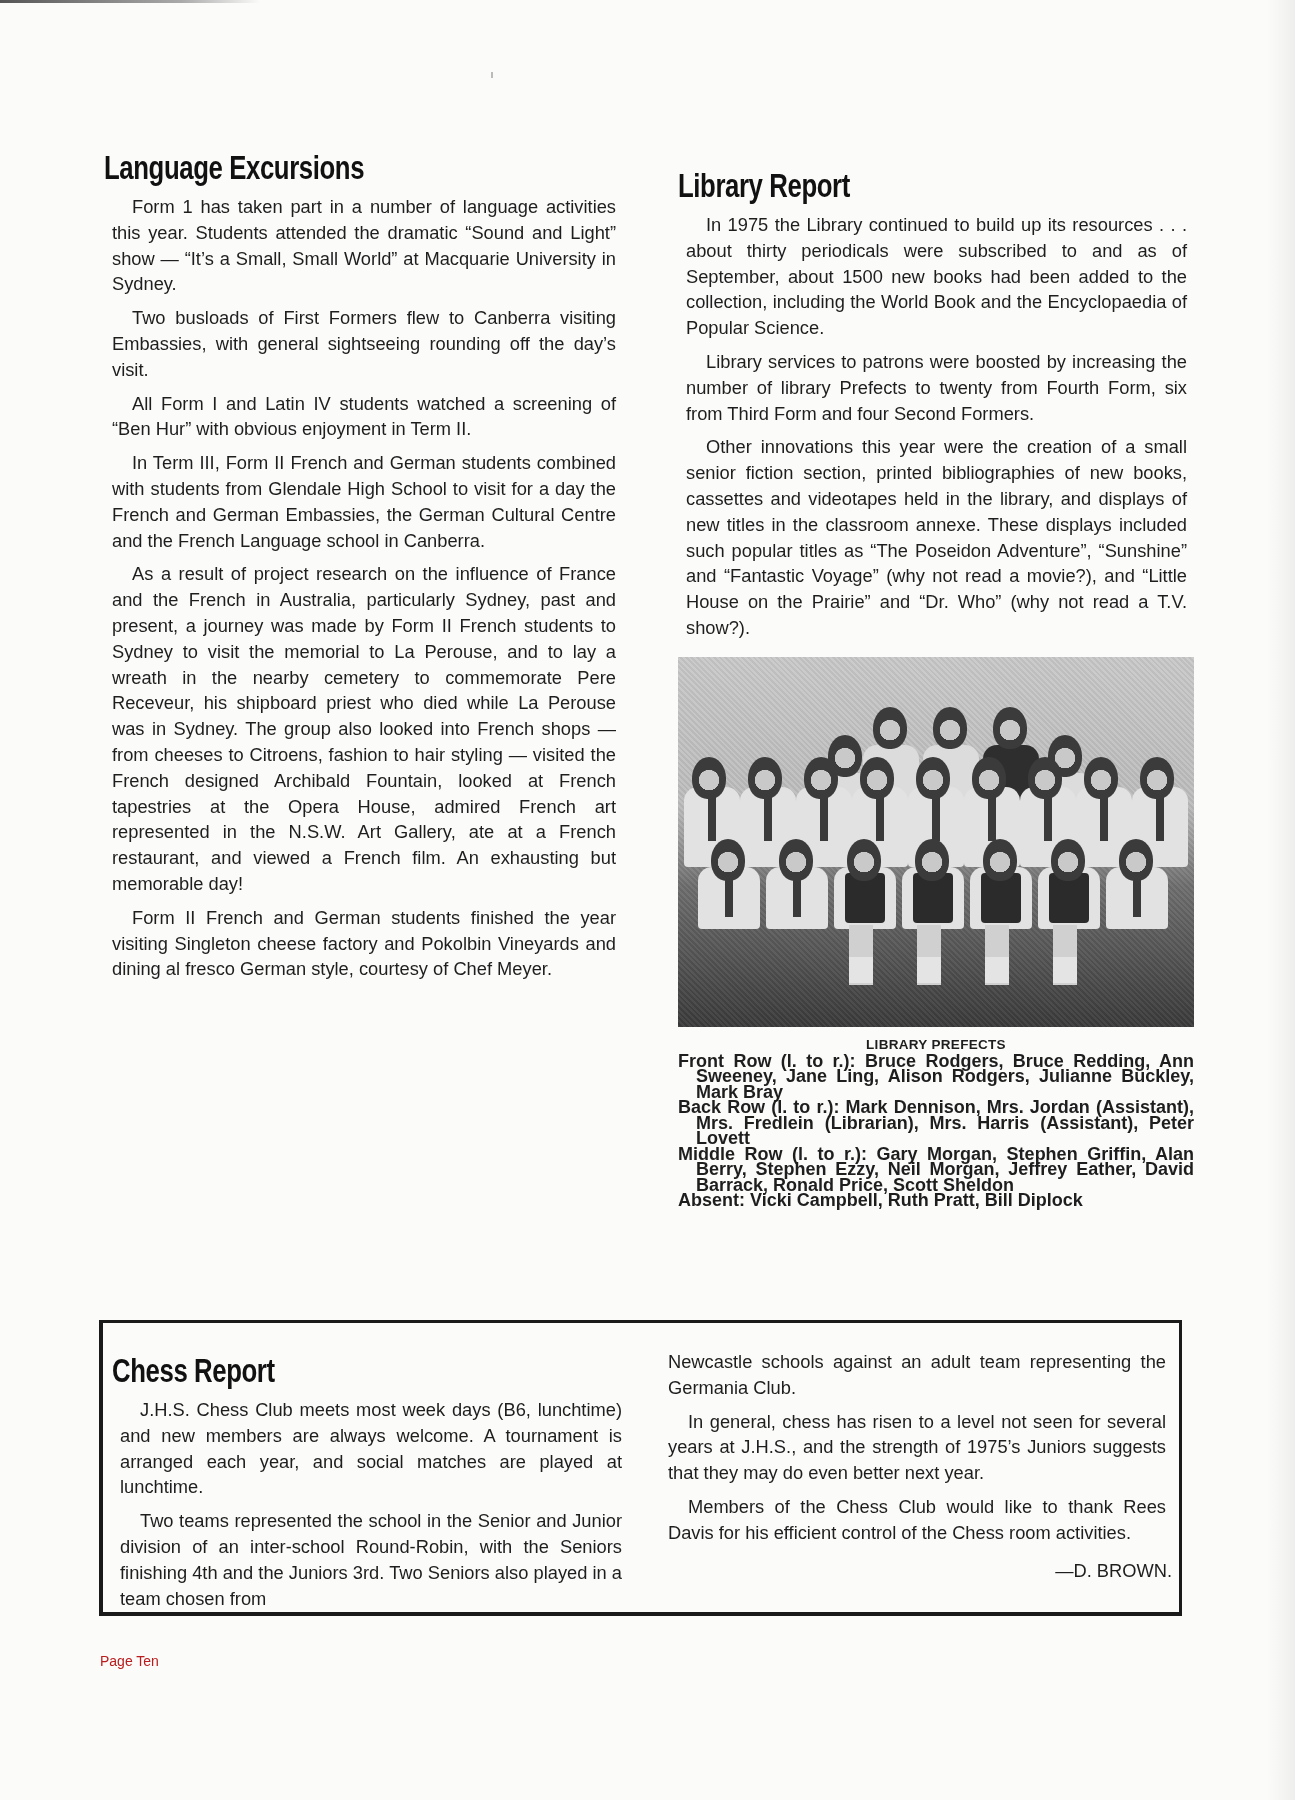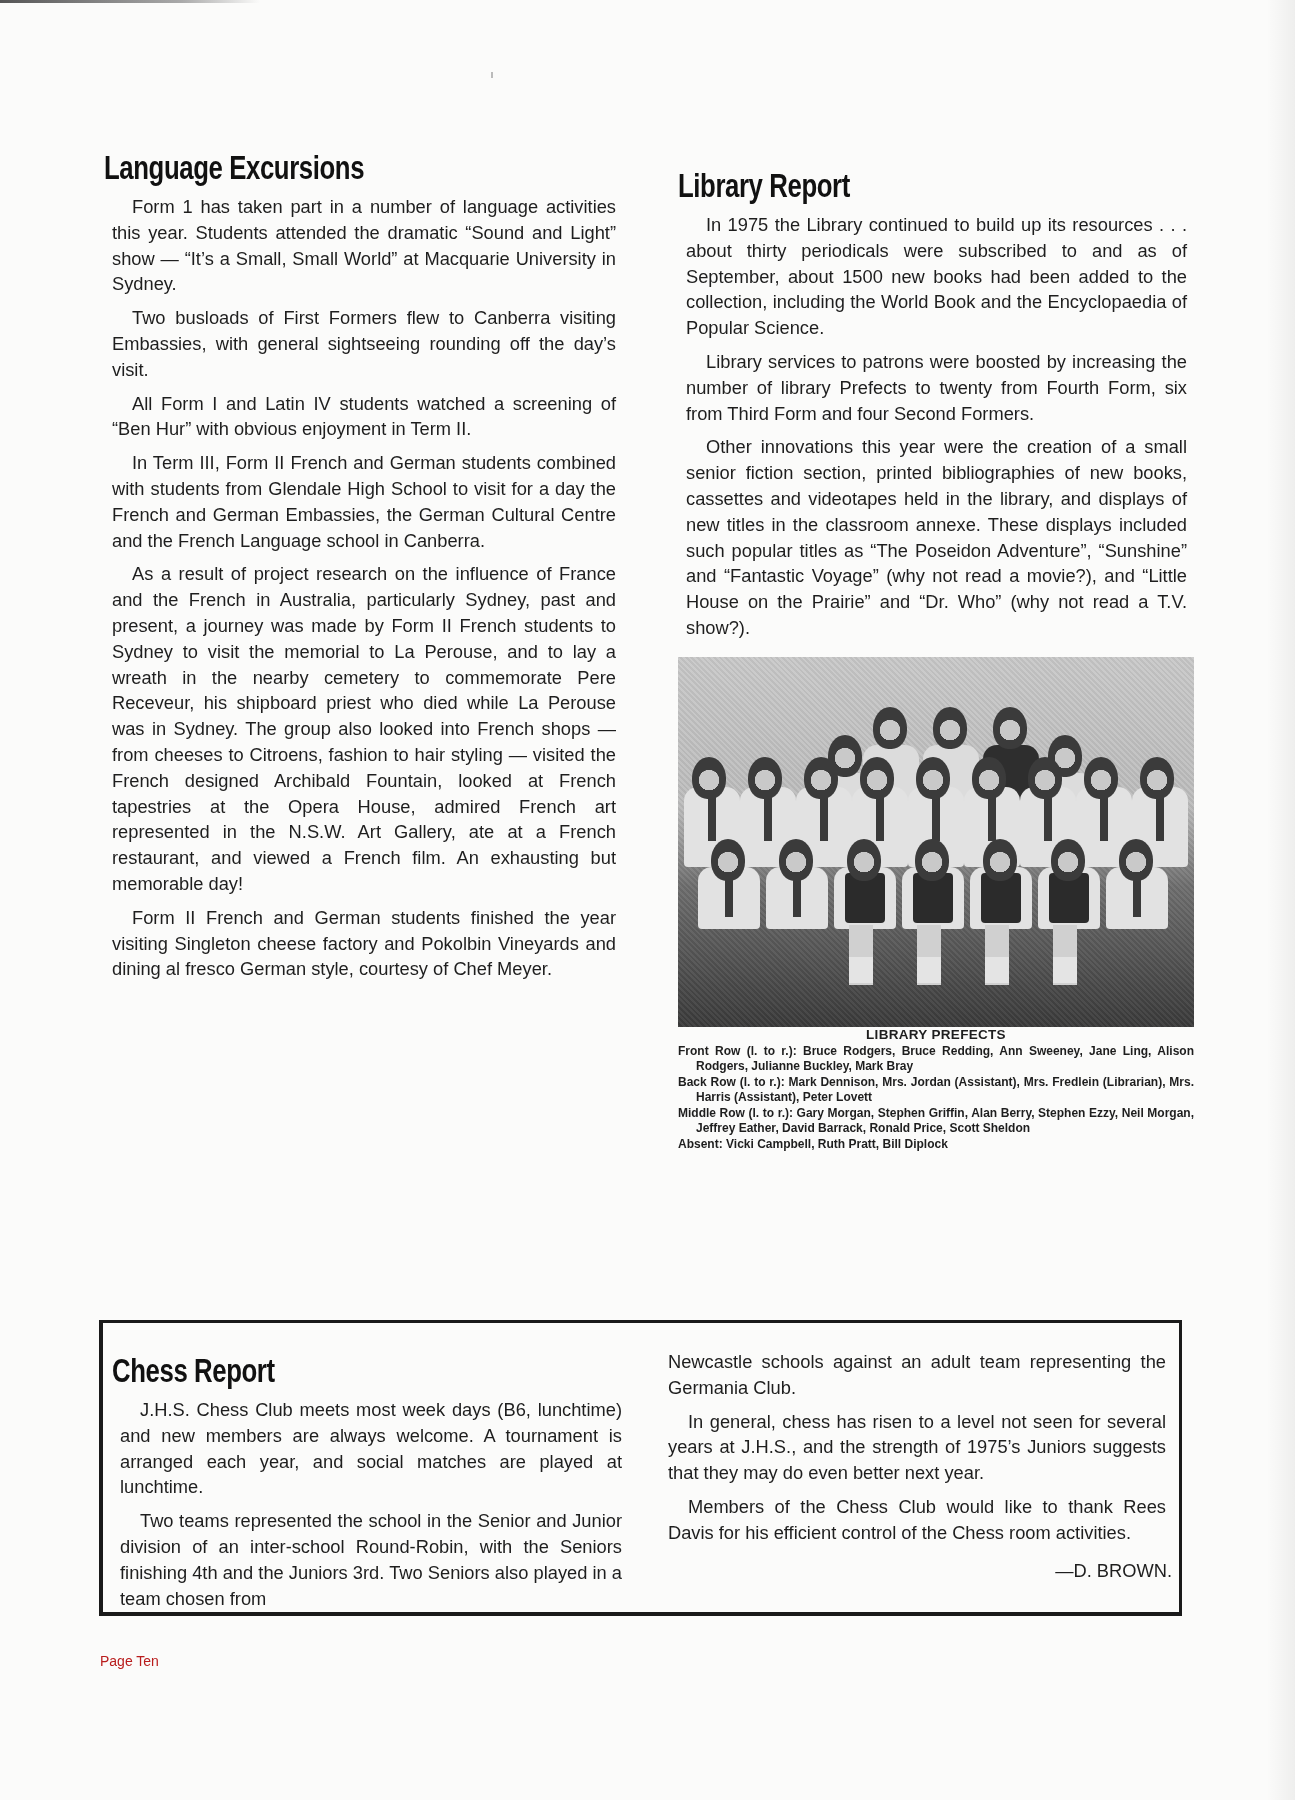--- a/index.html
+++ b/index.html
@@ -54,27 +54,27 @@
     background: radial-gradient(circle at 50% 55%, #c9c9c9 0 35%, #3b3b3b 36% 100%);
   }
   .torso {
     position: absolute; width: 56px; height: 70px; border-radius: 14px 14px 4px 4px;
     background: #e2e2e2;
   }
   .tie { position: absolute; width: 8px; height: 46px; background: #3a3a3a; }
   .vest { position: absolute; width: 40px; height: 50px; background: #2b2b2b; border-radius: 4px; }
   .legs { position: absolute; width: 30px; height: 90px; background: #2a2a2a; }
   .sock { position: absolute; width: 30px; height: 32px; background: #e4e4e4; }
-  .caption { width: 516px; }
+  .caption { margin-top: 10px; width: 516px; }
   .caption-title {
     text-align: center; font-weight: bold; font-size: 13.5px; letter-spacing: 0.3px;
     margin-bottom: 2px;
   }
   .caption-line {
-    font-weight: bold; font-size: 12px; line-height: 15.5px;
+    font-weight: bold; font-size: 18px; line-height: 15.5px;
     text-align: justify; padding-left: 18px; text-indent: -18px;
   }
   .caption-line .lbl { font-weight: bold; }
   .chess-box {
     position: absolute; left: 99px; top: 1320px; width: 1083px; height: 296px;
     border: 3px solid #1a1a1a; border-left-width: 4px; border-bottom-width: 4px;
     box-sizing: border-box;
   }
   .chess-left { position: absolute; left: 9px; top: 30px; width: 518px; }
   .chess-right { position: absolute; left: 557px; top: 18px; width: 514px; }

